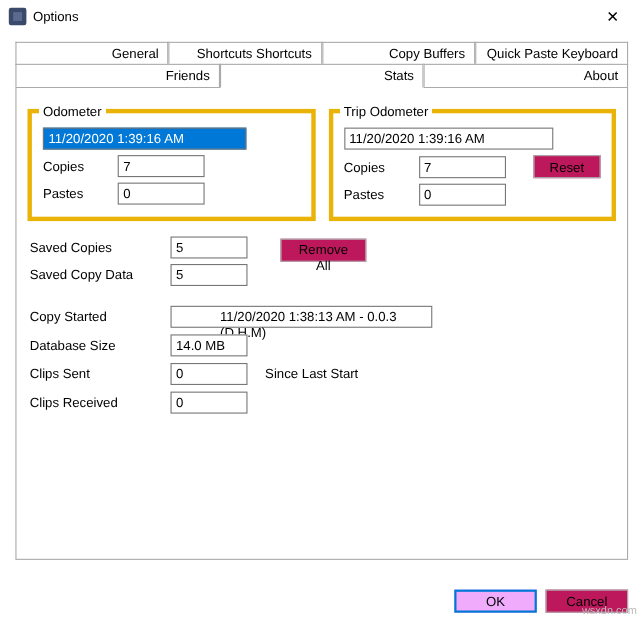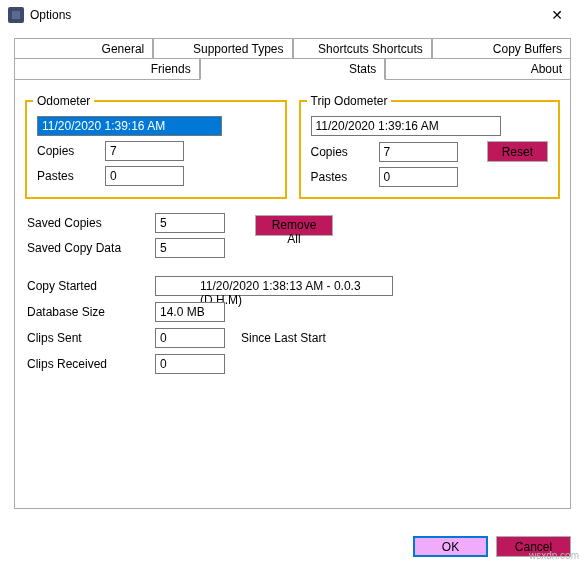--- a/index.html
+++ b/index.html
@@ -11,21 +11,21 @@
 .close-btn { width: 40px; height: 28px; display: flex; align-items: center; justify-content: center; font-size: 14px; cursor: pointer; }
 .content { padding: 8px 14px 0 14px; }
 .tabs-container { position: relative; }
 .tab-row { display: flex; }
 .tab { border: 1px solid #aaa; border-bottom: none; padding: 3px 8px; text-align: right; background: #fff; cursor: pointer; position: relative; }
 .tab-row.row1 .tab { flex: 1; }
 .tab-row.row2 { margin-top: -1px; }
 .tab-row.row2 .tab { flex: 1; }
 .tab.active { background: #fff; z-index: 2; border-bottom: 1px solid #fff; margin-bottom: -1px; }
 .tab-panel { border: 1px solid #aaa; padding: 14px 10px 10px 10px; min-height: 430px; background: #fff; }
-.fieldset { border: 2px solid #eab308; padding: 8px 10px 10px 10px; margin: 0; }
+.fieldset { border: 4px solid #eab308; padding: 8px 10px 10px 10px; margin: 0; }
 .fieldset-legend { padding: 0 4px; margin-left: -4px; }
 .row { display: flex; align-items: center; margin-bottom: 5px; gap: 8px; }
 .row:last-child { margin-bottom: 0; }
 .label { width: 60px; }
 .label-wide { width: 110px; }
 .input { border: 1px solid #767676; padding: 2px 4px; height: 20px; background: #fff; }
 .input.selected { background: #0078d7; color: #fff; }
 .input.w-full { width: 185px; }
 .input.w-num { width: 79px; }
 .input.w-70 { width: 70px; }
@@ -51,23 +51,23 @@
 <div class="titlebar">
   <div class="titlebar-icon"></div>
   <div class="title-text">Options</div>
   <div class="close-btn">✕</div>
 </div>
 
 <div class="content">
   <div class="tabs-container">
     <div class="tab-row row1">
       <div class="tab">General</div>
-      <div class="tab">Supported Types</div>
       <div class="tab">Shortcuts Shortcuts</div>
       <div class="tab">Copy Buffers</div>
+      <div class="tab">Quick Paste Keyboard</div>
     </div>
     <div class="tab-row row2">
       <div class="tab">Friends</div>
       <div class="tab active">Stats</div>
       <div class="tab">About</div>
     </div>
     <div class="tab-panel">
 
       <div class="top-grid">
         <fieldset class="fieldset">

